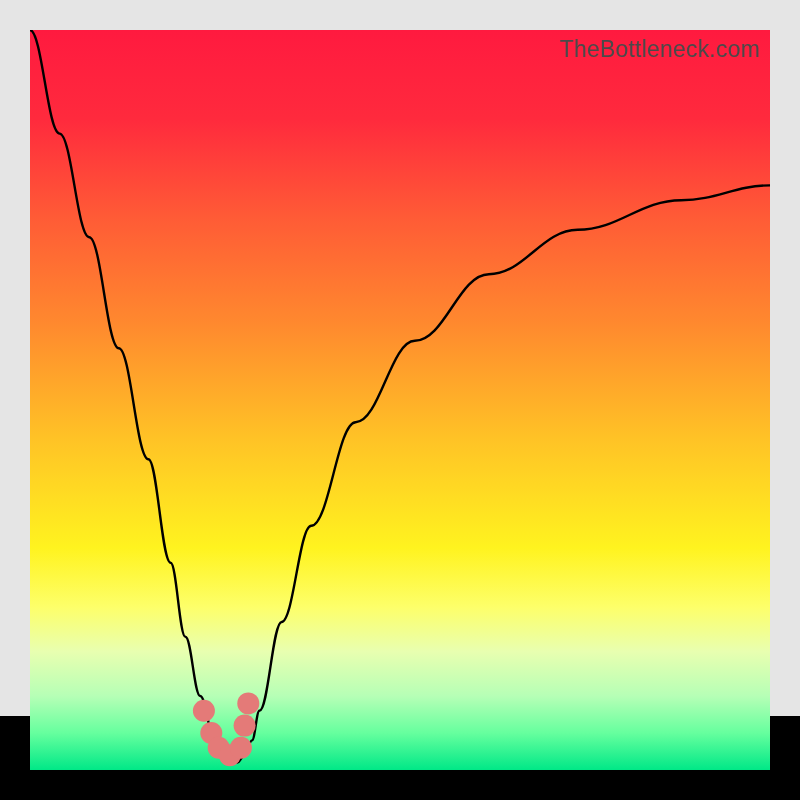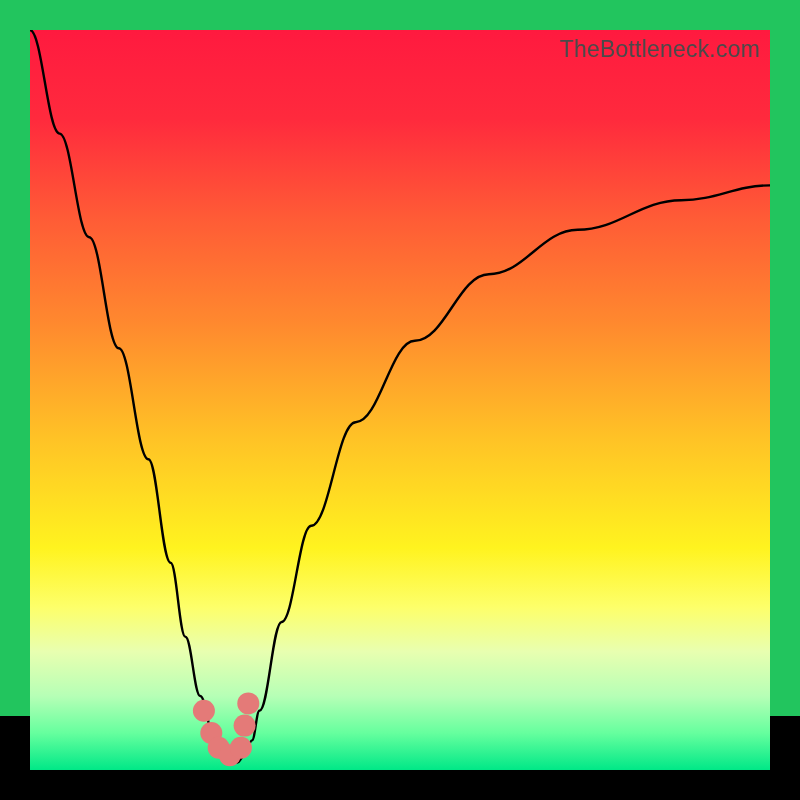--- a/index.html
+++ b/index.html
@@ -3,21 +3,21 @@
 <meta charset="utf-8">
 <style>
   * { margin: 0; padding: 0; box-sizing: border-box; }
   html, body { width: 800px; height: 800px; overflow: hidden; }
   body { background: #000; font-family: Arial, Helvetica, sans-serif; }
 
   .frame {
     position: absolute;
     left: 0; top: 0;
     width: 800px; height: 716px;
-    background: #22c55e;
+    background: #e5e5e5;
   }
 
   .plot {
     position: absolute;
     left: 30px; top: 30px;
     width: 740px; height: 740px;
     overflow: hidden;
   }
 
   .watermark {

